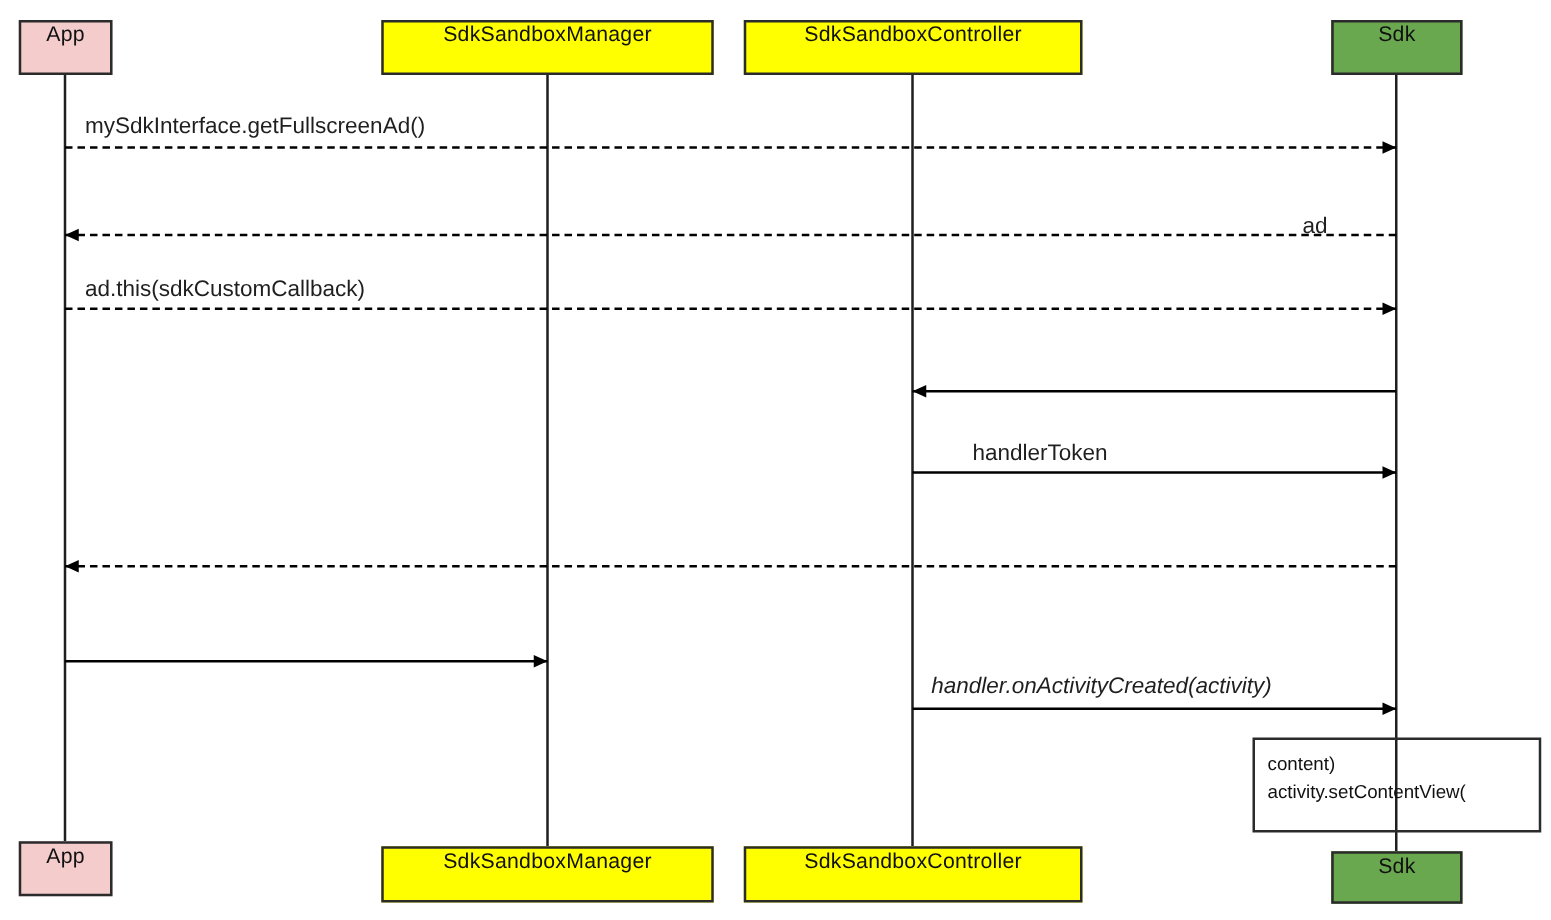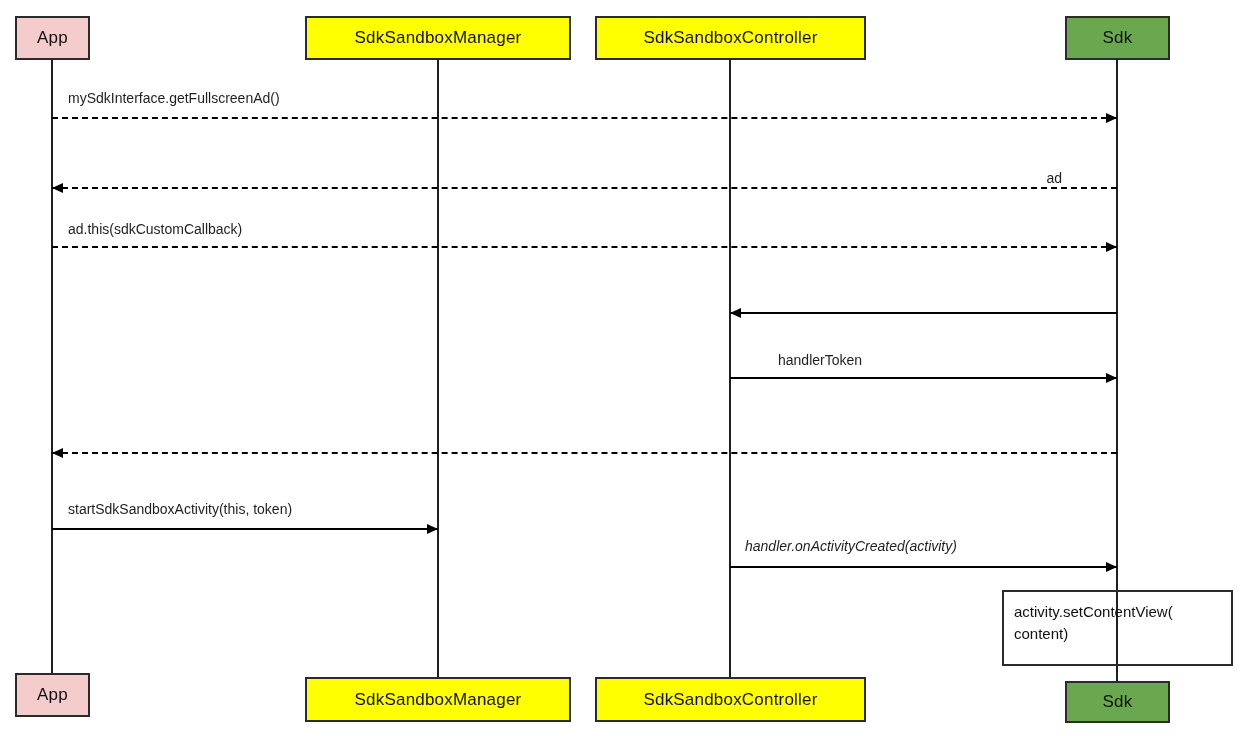--- a/index.html
+++ b/index.html
@@ -3,29 +3,29 @@
 <meta charset="utf-8">
 <style>
   html, body { margin:0; padding:0; background:#ffffff; }
   .stage {
     position:relative; width:1241px; height:736px; background:#ffffff;
     font-family:"Liberation Sans", sans-serif; color:#111; overflow:hidden;
   }
   .lifeline { position:absolute; width:2px; background:#1f1f1f; }
   .pbox {
     position:absolute; height:44px; border:2px solid #2b2b2b; box-sizing:border-box;
-    display:flex; align-items:center; justify-content:center;
+    display:flex; align-items:flex-start; justify-content:center;
     font-size:17px; color:#111; letter-spacing:0.2px;
   }
   .mline { position:absolute; height:0; border-top:2px solid #000; }
   .mline.dashed { border-top-style:dashed; }
   .ah { position:absolute; width:0; height:0; border-top:5px solid transparent; border-bottom:5px solid transparent; }
   .ah.right { border-left:11px solid #000; }
   .ah.left  { border-right:11px solid #000; }
-  .mlabel { position:absolute; font-size:14px; color:#1f1f1f; white-space:nowrap; }
+  .mlabel { position:absolute; font-size:18px; color:#1f1f1f; white-space:nowrap; }
   .mlabel.alignright { text-align:right; }
   .note {
     position:absolute; border:2px solid #2b2b2b; box-sizing:border-box;
     background:transparent; padding:9px 10px; font-size:15px; line-height:22px; color:#111;
   }
 </style>
 </head>
 <body>
 
 <div class="stage">
@@ -63,31 +63,30 @@
   <div class="mline" style="left:730px; top:312px; width:387px;"></div>
   <div class="ah left" style="left:730px; top:308px;"></div>
 
   <div class="mlabel" style="left:778px; top:352px;">handlerToken</div>
   <div class="mline" style="left:730px; top:377px; width:387px;"></div>
   <div class="ah right" style="left:1106px; top:373px;"></div>
 
   <div class="mline dashed" style="left:52px; top:452px; width:1065px;"></div>
   <div class="ah left" style="left:52px; top:448px;"></div>
 
-  <div class="mlabel" style="left:68px; top:501px;">startSdkSandboxActivity(this, token)</div>
   <div class="mline" style="left:52px; top:528px; width:386px;"></div>
   <div class="ah right" style="left:427px; top:524px;"></div>
 
   <div class="mlabel" style="left:745px; top:538px;font-style:italic;">handler.onActivityCreated(activity)</div>
   <div class="mline" style="left:730px; top:566px; width:387px;"></div>
   <div class="ah right" style="left:1106px; top:562px;"></div>
 
   <div class="note" style="left:1002px; top:590px; width:231px; height:76px;">
+    <div>content)</div>
     <div>activity.setContentView(</div>
-    <div>content)</div>
   </div>
 
   <div class="pbox" style="left: 15px; top: 673px; width: 75px; background: rgb(244, 204, 204);">
     <span>App</span>
   </div>
   <div class="pbox" style="left: 305px; top: 677px; width: 266px; height: 45px; background: rgb(255, 255, 0);">
     <span>SdkSandboxManager</span>
   </div>
   <div class="pbox" style="left: 595px; top: 677px; width: 271px; height: 45px; background: rgb(255, 255, 0);">
     <span>SdkSandboxController</span>

